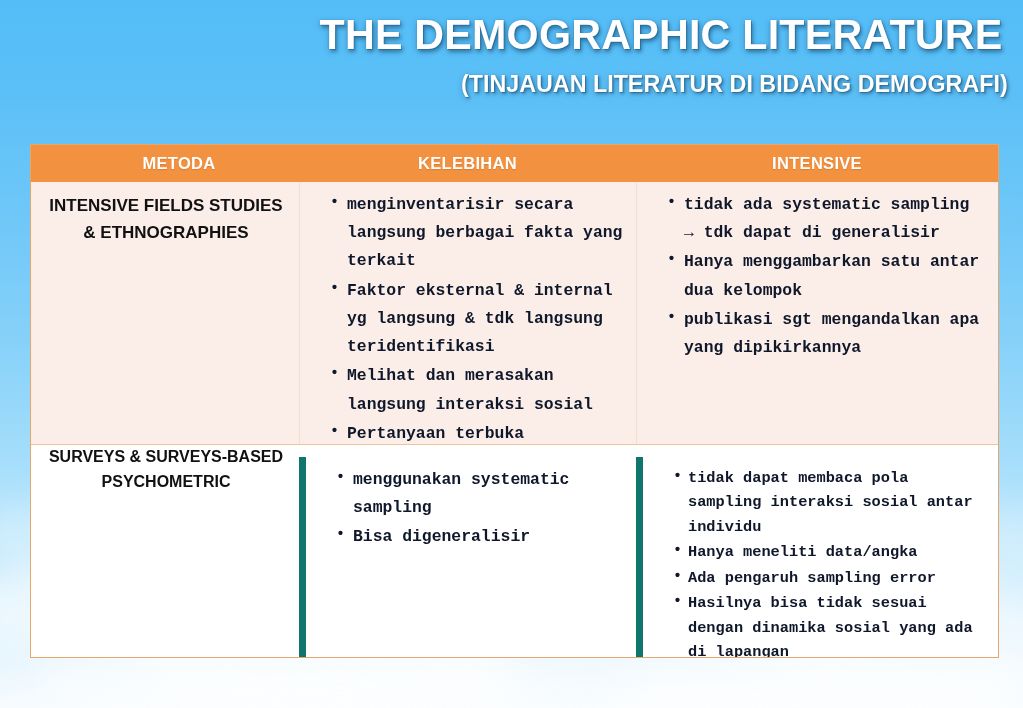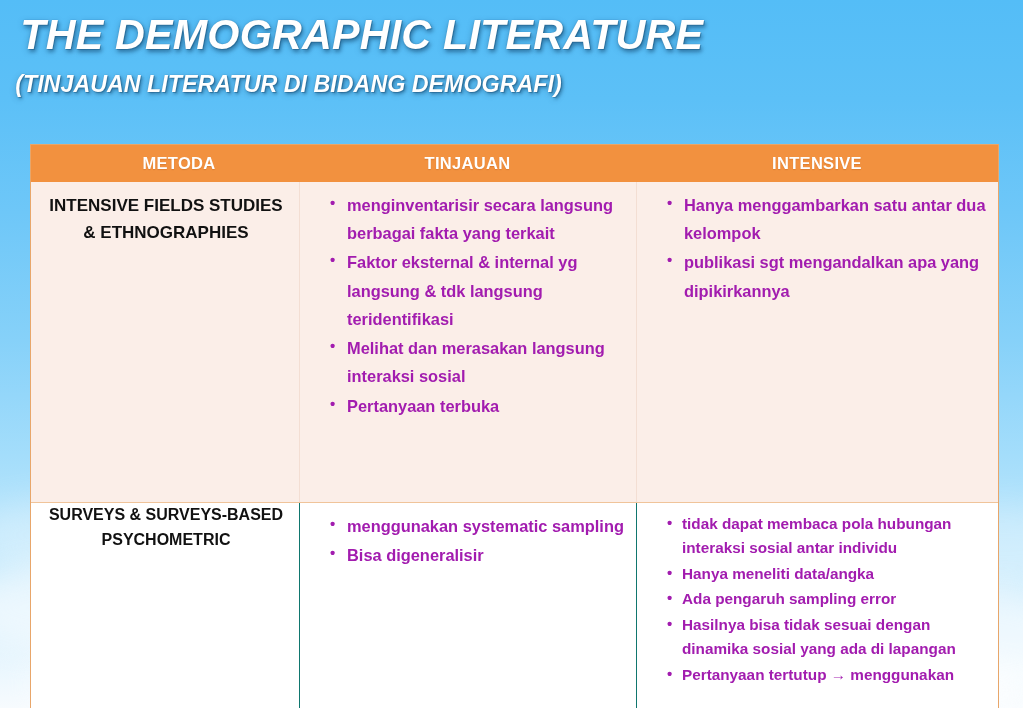--- a/index.html
+++ b/index.html
@@ -44,23 +44,22 @@
   .c3 { left: 430px;  top: 625px; width: 420px; height: 100px; opacity: .40; }
   .c4 { left: 780px;  top: 585px; width: 320px; height: 120px; opacity: .50; }
   .c5 { left: 30px;   top: 645px; width: 500px; height: 80px;  opacity: .60; }
   .c6 { left: 620px;  top: 655px; width: 420px; height: 70px;  opacity: .55; }
   .c7 { left: -30px;  top: 500px; width: 180px; height: 70px;  opacity: .28; }
   .c8 { left: 900px;  top: 505px; width: 200px; height: 80px;  opacity: .25; }
 
   
   .title-wrap {
     position: absolute;
-    left: 0; right: 11px; top: 12px;
-    text-align: left;
-    font-style: italic;
+    left: 0; right: 0; top: 12px;
+    text-align: right;
   }
   .main-title {
     font-family: "Liberation Sans", sans-serif;
     font-weight: bold;
     font-size: 43px;
     letter-spacing: .2px;
     color: #ffffff;
     line-height: 1.06;
     transform: scaleX(0.96);
     text-shadow:
@@ -111,52 +110,53 @@
     box-sizing: border-box;
     text-shadow: 0 1px 1px rgba(150,70,10,.25);
   }
   .col-1 { width: 268px; flex: 0 0 268px; padding-left: 28px; }
   .col-2 { width: 337px; flex: 0 0 337px; }
   .col-3 { flex: 1 1 auto; }
 
   .trow { display: flex; }
   .trow.row-a { background: #fbeee8; }
   .trow.row-b { background: #ffffff; border-top: 1px solid #f0c49a; }
-  .row-a { height: 320px; justify-content: flex-end; }
+  .row-a { height: 262px; justify-content: flex-end; }
   .row-b { height: 212px; }
 
   .td {
     box-sizing: border-box;
     padding: 9px 10px 9px 12px;
     overflow: hidden;
   }
   .td.divider { border-left: 1px solid #f3ded3; }
-  .trow.row-b .td.divider { border-left: 1px solid #0f766e; }
+  .trow.row-b .td.divider { border-left: 7px solid #0f766e; margin-top: 12px; }
 
   .method-cell {
     text-align: center;
     font-weight: bold;
     font-size: 17px;
     color: #111111;
     line-height: 1.60;
     padding-top: 10px;
   }
   .trow.row-b .method-cell { font-size: 16px; line-height: 1.55; padding-top: 0; }
 
   ul.bullets {
     margin: 0;
     padding: 0;
     list-style: none;
   }
   ul.bullets li {
     position: relative;
     padding-left: 21px;
     font-weight: bold;
-    color: #a21caf;
+    color: #0f172a;
     margin: 0 0 1px 0;
+    font-family: Liberation Mono, monospace;
   }
   ul.bullets li::before {
     content: "\2022";
     position: absolute;
     left: 4px;
     top: -1px;
     font-size: 15px;
     line-height: inherit;
   }
 
@@ -186,53 +186,54 @@
 
   <div class="title-wrap">
     <div class="main-title">THE DEMOGRAPHIC LITERATURE</div>
     <div class="sub-title">(TINJAUAN LITERATUR DI BIDANG DEMOGRAFI)</div>
   </div>
 
   <div class="table">
 
     <div class="thead">
       <div class="th col-1">METODA</div>
-      <div class="th col-2">TINJAUAN</div>
+      <div class="th col-2">KELEBIHAN</div>
       <div class="th col-3">INTENSIVE</div>
     </div>
 
     <div class="trow row-a">
       <div class="td col-1 method-cell">INTENSIVE FIELDS STUDIES &amp; ETHNOGRAPHIES</div>
       <div class="td col-2 divider">
         <ul class="bullets pros">
           <li>menginventarisir secara langsung berbagai fakta yang terkait</li>
           <li>Faktor eksternal &amp; internal yg langsung &amp; tdk langsung teridentifikasi</li>
           <li>Melihat dan merasakan langsung interaksi sosial</li>
           <li>Pertanyaan terbuka</li>
         </ul>
       </div>
       <div class="td col-3 divider">
         <ul class="bullets cons">
+          <li>tidak ada systematic sampling → tdk dapat di generalisir</li>
           <li>Hanya menggambarkan satu antar dua kelompok</li>
           <li>publikasi sgt mengandalkan apa yang dipikirkannya</li>
         </ul>
       </div>
     </div>
 
     <div class="trow row-b">
       <div class="td col-1 method-cell">SURVEYS &amp; SURVEYS-BASED PSYCHOMETRIC</div>
       <div class="td col-2 divider">
         <ul class="bullets pros-list">
           <li>menggunakan systematic sampling</li>
           <li>Bisa digeneralisir</li>
         </ul>
       </div>
       <div class="td col-3 divider">
         <ul class="bullets cons-list">
-          <li>tidak dapat membaca pola hubungan interaksi sosial antar individu</li>
+          <li>tidak dapat membaca pola sampling interaksi sosial antar individu</li>
           <li>Hanya meneliti data/angka</li>
           <li>Ada pengaruh sampling error</li>
           <li>Hasilnya bisa tidak sesuai dengan dinamika sosial yang ada di lapangan</li>
           <li>Pertanyaan tertutup → menggunakan</li>
         </ul>
       </div>
     </div>
 
   </div>
 </div>

